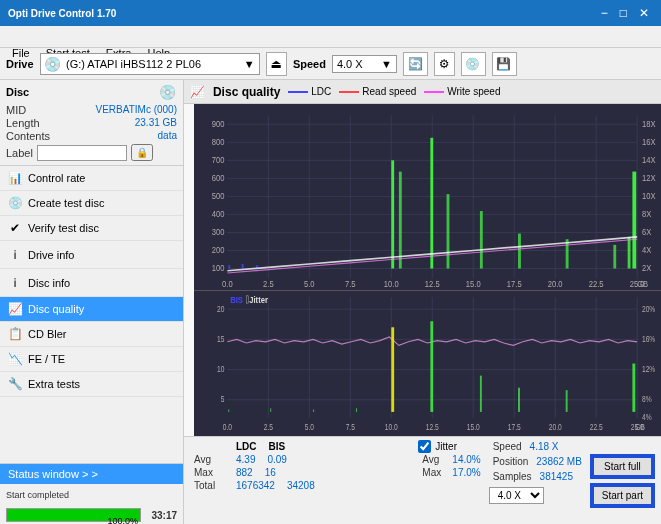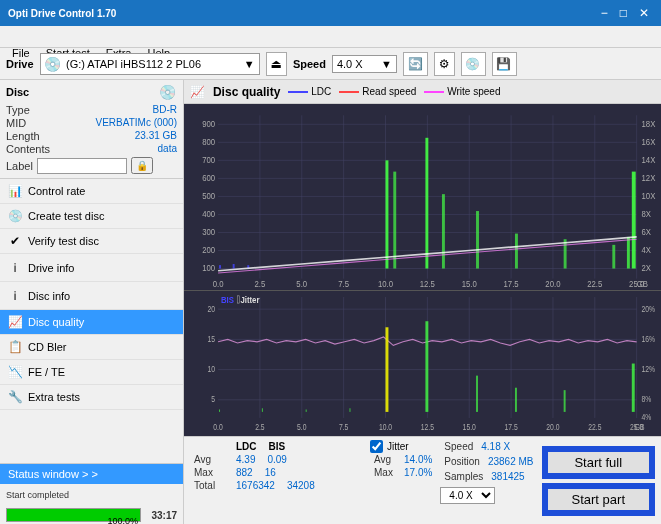--- a/index.html
+++ b/index.html
@@ -197,21 +197,21 @@
       height: 24px;
       gap: 8px;
     }
     .chart-icon { font-size: 12px; color: #3399ff; }
     .chart-title { font-weight: bold; font-size: 12px; }
     .chart-legend { display: flex; align-items: center; gap: 8px; font-size: 10px; }
     .legend-item { display: flex; align-items: center; gap: 3px; }
     .legend-color { width: 20px; height: 2px; }
 
     
-    .charts-container { flex: 1; display: flex; flex-direction: column; }
+    .charts-container { flex: 1; display: flex; flex-direction: column; margin-left: 10px; }
     .chart-area {
       position: relative;
       background: #2a2a3e;
       overflow: hidden;
     }
     .chart-top { flex: 1; }
     .chart-bottom { height: 44%; border-top: 1px solid #555; }
 
     
     .stats-area {
@@ -243,23 +243,23 @@
       background: white;
       border: 1px solid #999;
       padding: 1px 4px;
       font-size: 10px;
       width: 55px;
     }
 
     .buttons-section { display: flex; flex-direction: column; gap: 4px; justify-content: center; }
     .action-btn {
       background: #e0e0e0;
-      border: 6px solid #1d4ed8;
-      padding: 3px 24px;
-      font-size: 13px;
+      border: 4px solid #1d4ed8;
+      padding: 3px 8px;
+      font-size: 10px;
       cursor: pointer;
       white-space: nowrap;
     }
 
     
     .chart-svg { width: 100%; height: 100%; }
 
     .sidebar-bottom {
       border-top: 1px solid #ccc;
     }
@@ -308,24 +308,20 @@
 <div class="main-layout">
 
   <div class="sidebar">
 
     <div class="disc-panel">
       <div class="disc-header">
         <span class="disc-title">Disc</span>
         <span class="disc-icon">💿</span>
       </div>
       <div class="disc-row">
-        <span class="disc-row-label">Type</span>
-        <span class="disc-row-value">BD-R</span>
-      </div>
-      <div class="disc-row">
         <span class="disc-row-label">MID</span>
         <span class="disc-row-value">VERBATIMc (000)</span>
       </div>
       <div class="disc-row">
         <span class="disc-row-label">Length</span>
         <span class="disc-row-value">23.31 GB</span>
       </div>
       <div class="disc-row">
         <span class="disc-row-label">Contents</span>
         <span class="disc-row-value">data</span>

